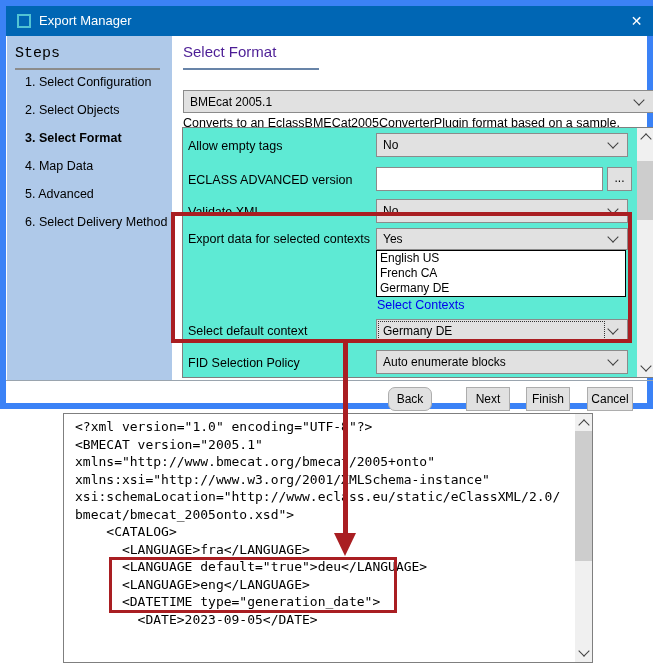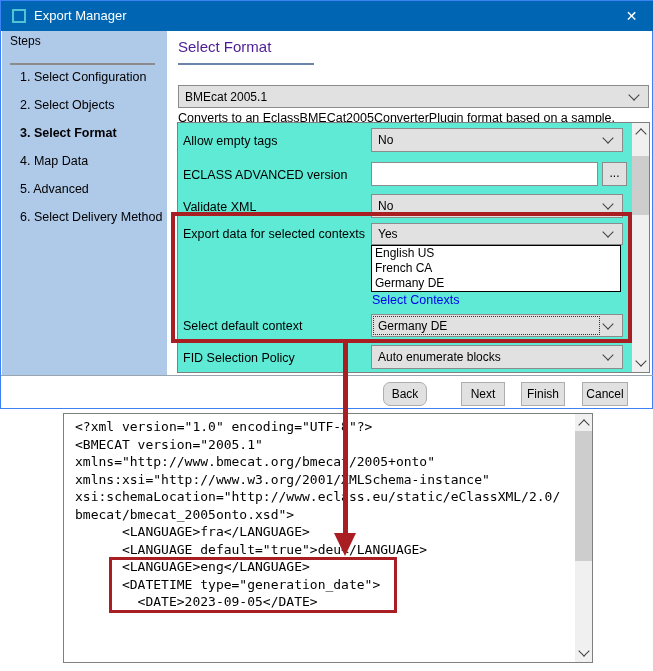--- a/index.html
+++ b/index.html
@@ -1,29 +1,29 @@
 <!DOCTYPE html>
 <html><head>
 <meta charset="utf-8">
 <style>
   * { box-sizing: border-box; margin: 0; padding: 0; }
   html,body { background:#fff; }
   body { font-family: "Liberation Sans", sans-serif; }
   #root { position: relative; width: 653px; height: 671px; background: #fff; overflow: hidden; }
 
   
-  .window { position:absolute; left:0; top:0; width:653px; height:409px; background:#fff; border:1px solid #3b82f6;padding-left:48px; }
+  .window { position:absolute; left:0; top:0; width:653px; height:409px; background:#fff; border:6px solid #3b82f6;padding-left:48px; }
   .titlebar { position:absolute; left:0; top:0; width:653px; height:30px; background:#0066B4; }
   .app-icon { position:absolute; left:11px; top:8px; width:14px; height:14px; border:2px solid #52C3D3; background:transparent; }
   .title-text { position:absolute; left:33px; top:0; height:30px; line-height:30px; color:#fff; font-size:13px; }
   .close-btn { position:absolute; right:0; top:0; width:45px; height:30px; color:#fff; font-size:14px; text-align:center; line-height:30px; cursor:pointer; }
 
   
   .sidebar { position:absolute; left:1px; top:30px; width:165px; height:344px; background:#AFC9E9; }
-  .steps-heading { position:absolute; left:8px; top:3px; font-size:12px; color:#000; }
+  .steps-heading { position:absolute; left:8px; top:9px; font-size:15px; color:#000;font-family:Liberation Mono, monospace; }
   .steps-underline { position:absolute; left:8px; top:32px; width:145px; height:2px; background:#8C8C8C; }
   .step-item { position:absolute; left:18px; font-size:12.5px; color:#000; white-space:nowrap; }
   .step-item.active { font-weight:bold; }
 
   
   .main-title { position:absolute; left:177px; top:37px; font-size:15px; color:#4c1d95; }
   .main-underline { position:absolute; left:177px; top:62px; width:136px; height:2px; background:#6884A8; }
 
   
   .dd { position:absolute; background:#E1E1E1; border:1px solid #8B8B8B; }
@@ -171,20 +171,21 @@
   </div>
 
   <div class="xml-panel">
     <div class="xml-text">
       <div class="xml-line">&lt;?xml version="1.0" encoding="UTF-8"?&gt;</div>
       <div class="xml-line">&lt;BMECAT version="2005.1"</div>
       <div class="xml-line">xmlns="http://www.bmecat.org/bmecat/2005+onto"</div>
       <div class="xml-line">xmlns:xsi="http://www.w3.org/2001/XMLSchema-instance"</div>
       <div class="xml-line">xsi:schemaLocation="http://www.eclass.eu/static/eClassXML/2.0/</div>
       <div class="xml-line">bmecat/bmecat_2005onto.xsd"&gt;</div>
+      <div class="xml-line">    &lt;CATALOG&gt;</div>
       <div class="xml-line">      &lt;LANGUAGE&gt;fra&lt;/LANGUAGE&gt;</div>
       <div class="xml-line">      &lt;LANGUAGE default="true"&gt;deu&lt;/LANGUAGE&gt;</div>
       <div class="xml-line">      &lt;LANGUAGE&gt;eng&lt;/LANGUAGE&gt;</div>
       <div class="xml-line">      &lt;DATETIME type="generation_date"&gt;</div>
       <div class="xml-line">        &lt;DATE&gt;2023-09-05&lt;/DATE&gt;</div>
     </div>
 
     <div class="sb xml-sb">
       <div class="sb-btn up" style="top:0">
           <span class="chev"></span>

